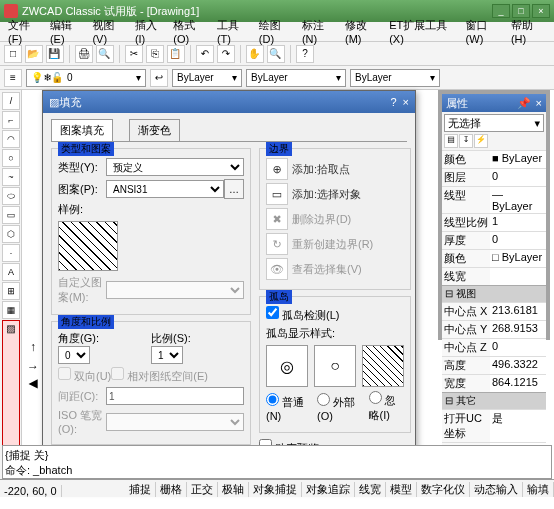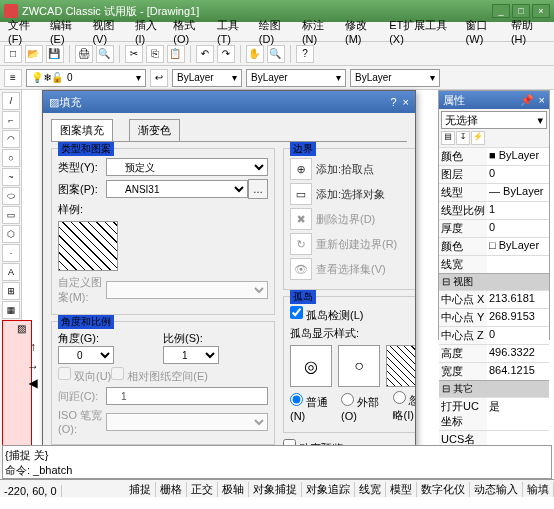--- a/index.html
+++ b/index.html
@@ -29,31 +29,31 @@
 .dlg-body{padding:6px 8px;height:calc(100% - 22px);overflow:hidden}
 .tabs{display:flex;border-bottom:1px solid #999;margin-bottom:6px}
 .tab{padding:3px 8px;border:1px solid #999;border-bottom:none;background:#f0f0f0;margin-right:16px}
 .tab.active{background:#fff}
 .dlg-cols{display:flex;gap:8px}
 .dlg-col{flex:1}
 .group{border:1px solid #ccc;padding:6px;margin-bottom:6px;position:relative}
 .group-title{position:absolute;top:-7px;left:6px;background:#1d4ed8;padding:0 3px;font-size:10px}
 .row{display:flex;align-items:center;margin:3px 0;gap:0}
 .label{width:48px}
-.sel{flex:1;height:18px;border:1px solid #999;background:#fff;padding:0 14px;font-size:10px}
+.sel{flex:1;height:18px;border:1px solid #999;background:#fff;padding:0 2px;font-size:10px}
 .swatch{width:60px;height:50px;border:1px solid #999;background:repeating-linear-gradient(45deg,#000 0 1px,#fff 1px 6px);margin:4px 0}
 .btn{height:20px;border:1px solid #999;background:#f4f4f4;padding:0 8px;font-size:10px}
 .btn.dis{color:#999}
 .icon-btn{width:22px;height:22px;border:1px solid #ccc;background:#fff;display:inline-flex;align-items:center;justify-content:center;margin-right:4px;font-size:11px}
 .link-row{display:flex;align-items:center;margin:3px 0;color:#333}
 .link-row.dis{color:#999}
 .island-opts{display:flex;gap:6px;margin:4px 0}
 .island-box{width:42px;height:42px;border:1px solid #999;background:#fff;display:flex;align-items:center;justify-content:center;font-size:16px}
 .dlg-foot{position:absolute;bottom:6px;left:0;right:0;display:flex;justify-content:flex-end;gap:6px;padding:0 10px}
-.props{position:absolute;right:4px;top:0;width:112px;height:250px;background:#f4f4f4;border:1px solid #a3a3a3}
+.props{position:absolute;right:4px;top:0;width:112px;height:250px;background:#f4f4f4;border:4px solid #a3a3a3}
 .props-title{height:18px;background:linear-gradient(#5a8ad0,#3a6ab0);color:#fff;display:flex;align-items:center;padding:0 4px;font-size:10px}
 .props-sel{height:18px;border:1px solid #999;background:#fff;margin:2px;display:flex;align-items:center;padding:0 3px;font-size:10px}
 .props-tb{display:flex;gap:1px;padding:0 2px;margin-bottom:2px}
 .props-tb div{width:14px;height:14px;border:1px solid #ccc;background:#fff;font-size:8px;text-align:center}
 .pgroup{background:#d0d0d0;padding:1px 3px;font-size:10px;border-top:1px solid #aaa}
 .prow{display:flex;font-size:9px;border-top:1px solid #ddd}
 .prow .k{width:48px;padding:1px 2px;background:#f8f8f8}
 .prow .v{flex:1;padding:1px 2px;background:#fff}
 .cmd{position:absolute;bottom:30px;left:2px;right:2px;height:34px;border:1px solid #999;background:#fff;font-family:monospace;font-size:10px;padding:2px}
 .status{position:absolute;bottom:12px;left:0;right:0;height:18px;background:#f4f4f4;border-top:1px solid #999;display:flex;align-items:flex-end;font-size:10px}

